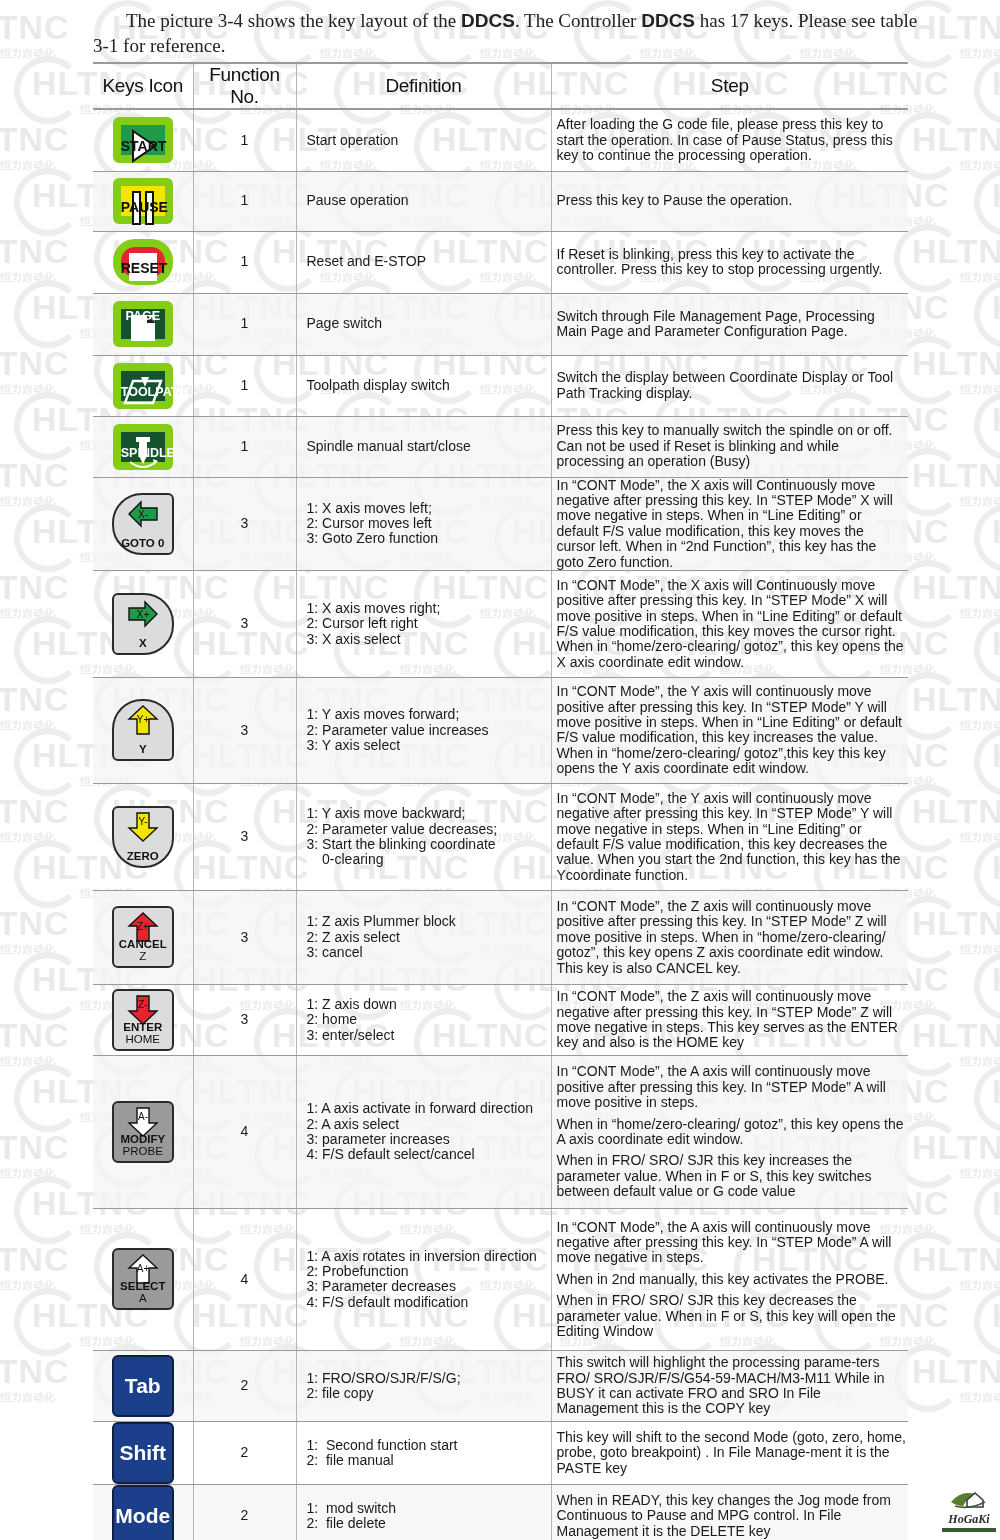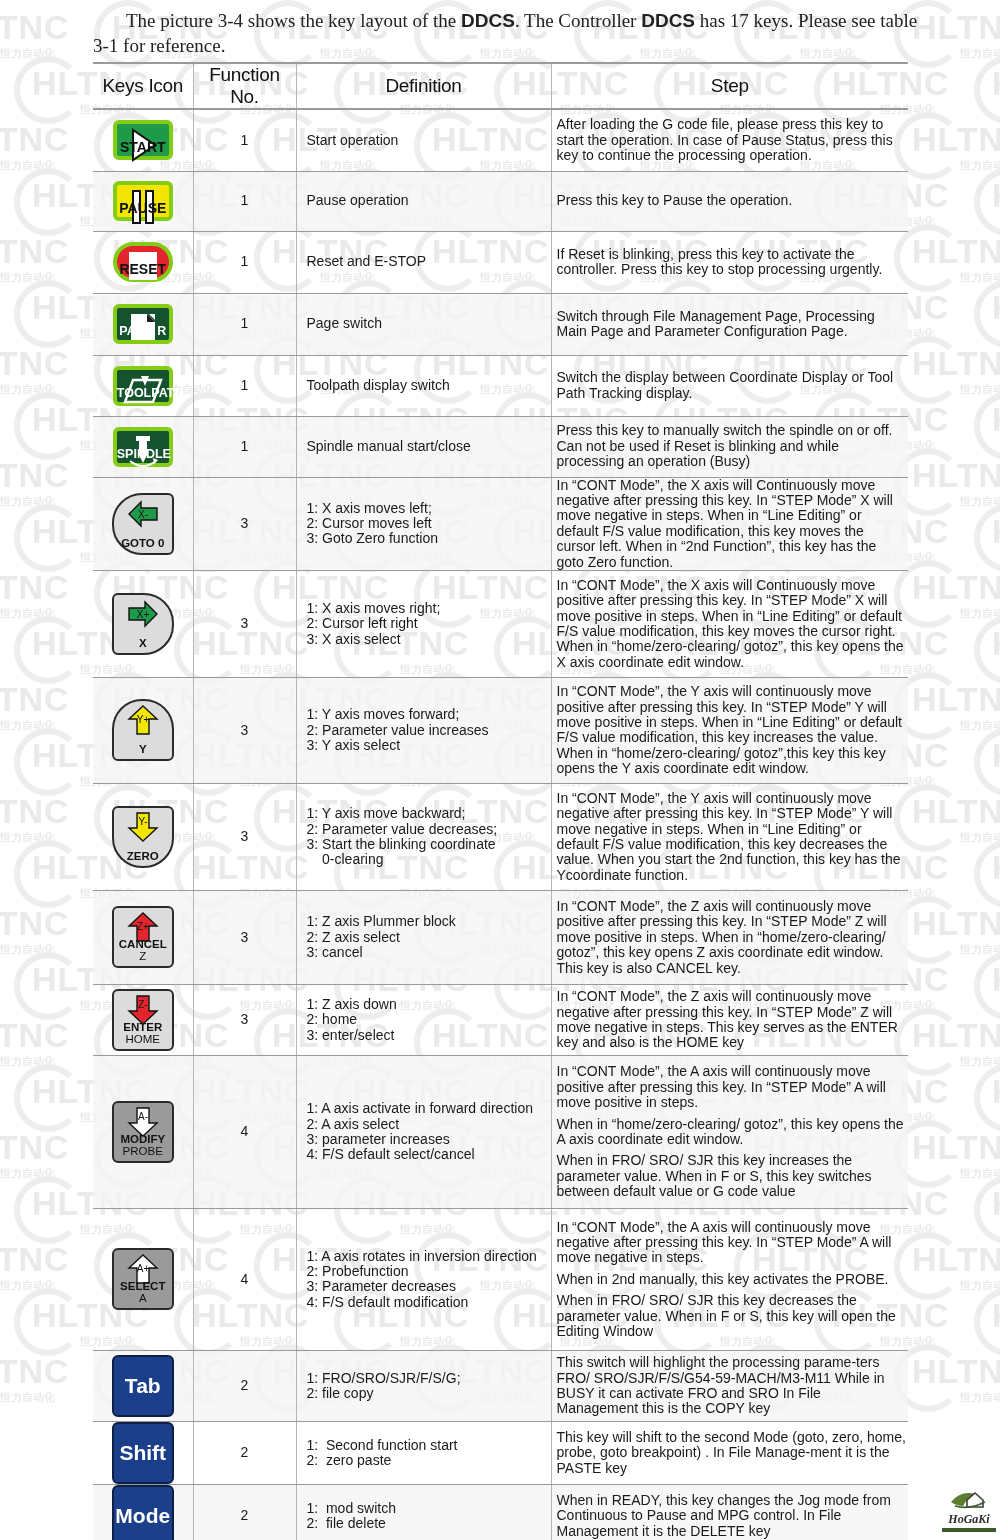--- a/index.html
+++ b/index.html
@@ -51,22 +51,22 @@
   td.icon { text-align:center; }
   td.fn { text-align:center; }
   td.def { padding-left:10px !important; }
   td.notes { padding-left:5px !important; padding-right:2px !important; }
   .notes p { margin:0; }
   .notes p + p { margin-top:6px; }
   .deflines div { white-space:pre; }
 
   
   .key {
-    display:inline-block; width:60px; height:40px; border-radius:6px;
-    position:relative; box-sizing:border-box; border:4px solid #84cc16;
+    display:inline-block; width:60px; height:46px; border-radius:6px;
+    position:relative; box-sizing:border-box; border:8px solid #84cc16;
     vertical-align:middle;
   }
   .key .lbl {
     position:absolute; left:0; right:0; bottom:2px; text-align:center;
     font-weight:bold; font-size:14px; line-height:14px;
   }
   .k-green { background:#1f9a48; }
   .k-yellow { background:#f2e500; }
   .k-red { background:#e3262d;border-radius:22px; }
   .k-black { background:#14532d; }
@@ -1247,21 +1247,21 @@
         </td>
         <td class="notes">
           <p>This switch will highlight the processing parame-ters FRO/ SRO/SJR/F/S/G54-59-MACH/M3-M11 While in BUSY it can activate FRO and SRO In File Management this is the COPY key</p>
         </td>
       </tr>
       <tr style="height: 61px;">
         <td class="icon"><div class="key k-blue">Shift</div></td>
         <td class="fn">2</td>
         <td class="def deflines">
           <div>1:  Second function start</div>
-          <div>2:  zero paste</div>
+          <div>2:  file manual</div>
         </td>
         <td class="notes">
           <p>This key will shift to the second Mode (goto, zero, home, probe, goto breakpoint) . In File Manage-ment it is the PASTE key</p>
         </td>
       </tr>
       <tr class="shade" style="height: 63px;">
         <td class="icon"><div class="key k-blue">Mode</div></td>
         <td class="fn">2</td>
         <td class="def deflines">
           <div>1:  mod switch</div>

